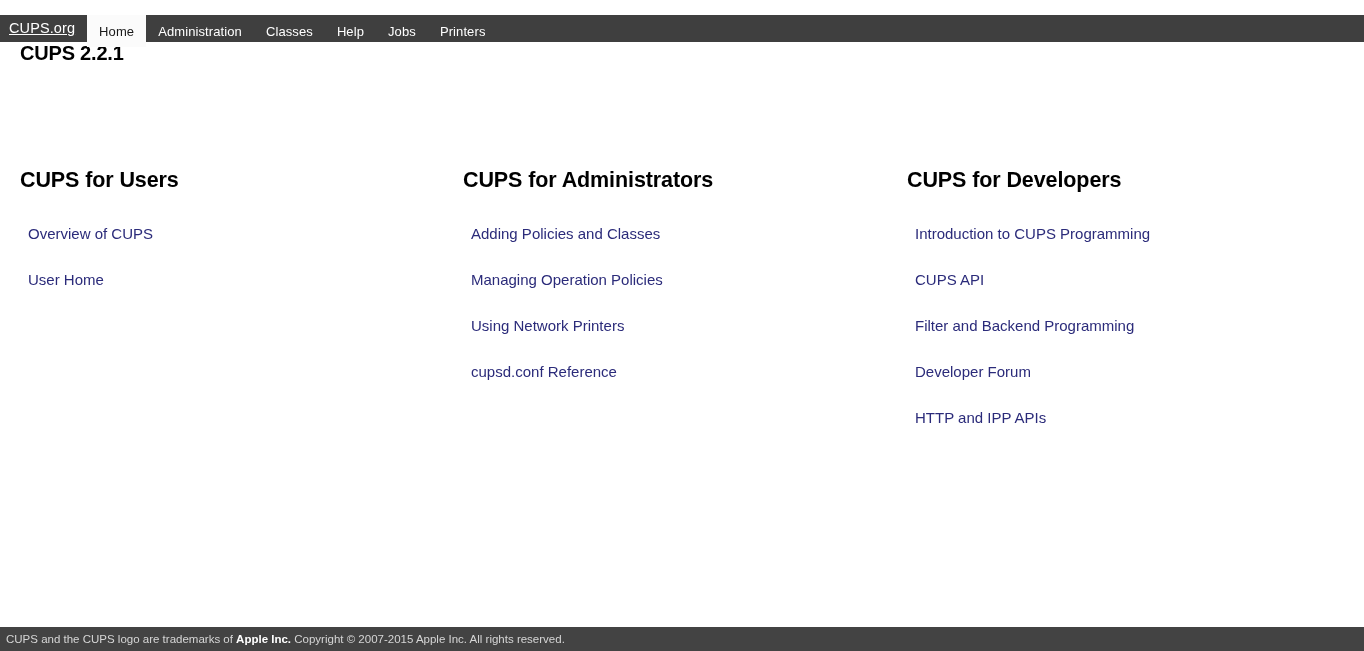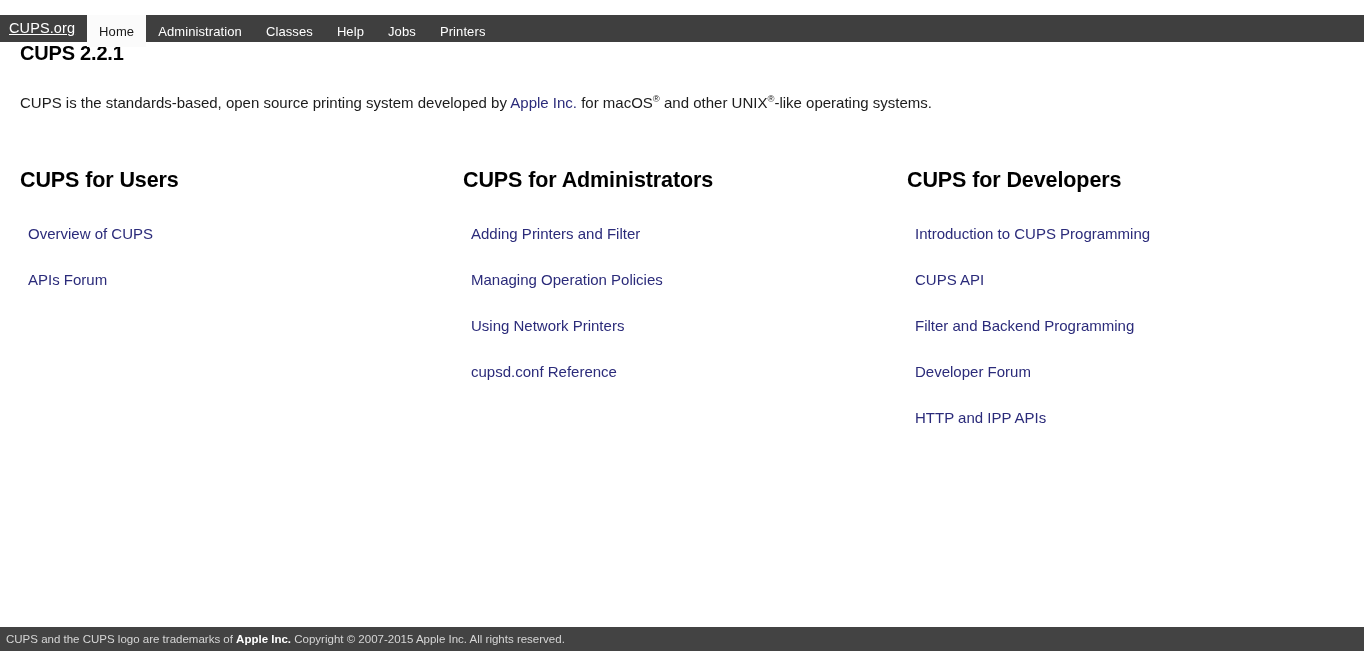--- a/index.html
+++ b/index.html
@@ -197,41 +197,40 @@
   <a class="nav-item" href="#">
     <span>Printers</span>
   </a>
 </div>
 <div class="nav-shadow"></div>
 
 <div class="content">
 
   <h1 class="page-title">CUPS 2.2.1</h1>
 
-  <p class="intro"><span>CUPS is the standards-based, open source printing system developed by </span><a href="#">Apple Inc.</a><span> for macOS</span><sup>®</sup><span> and other UNIX</span><sup>®</sup><span>-like operating systems.</span></p>
 
   <div class="columns">
 
     <div class="column c0">
       <h2>CUPS for Users</h2>
       <ul class="link-list">
         <li>
           <a href="#">Overview of CUPS</a>
         </li>
         <li>
-          <a href="#">APIs Forum</a>
+          <a href="#">User Home</a>
         </li>
       </ul>
     </div>
 
     <div class="column c1">
       <h2>CUPS for Administrators</h2>
       <ul class="link-list">
         <li>
-          <a href="#">Adding Printers and Filter</a>
+          <a href="#">Adding Policies and Classes</a>
         </li>
         <li>
           <a href="#">Managing Operation Policies</a>
         </li>
         <li>
           <a href="#">Using Network Printers</a>
         </li>
         <li>
           <a href="#">cupsd.conf Reference</a>
         </li>

